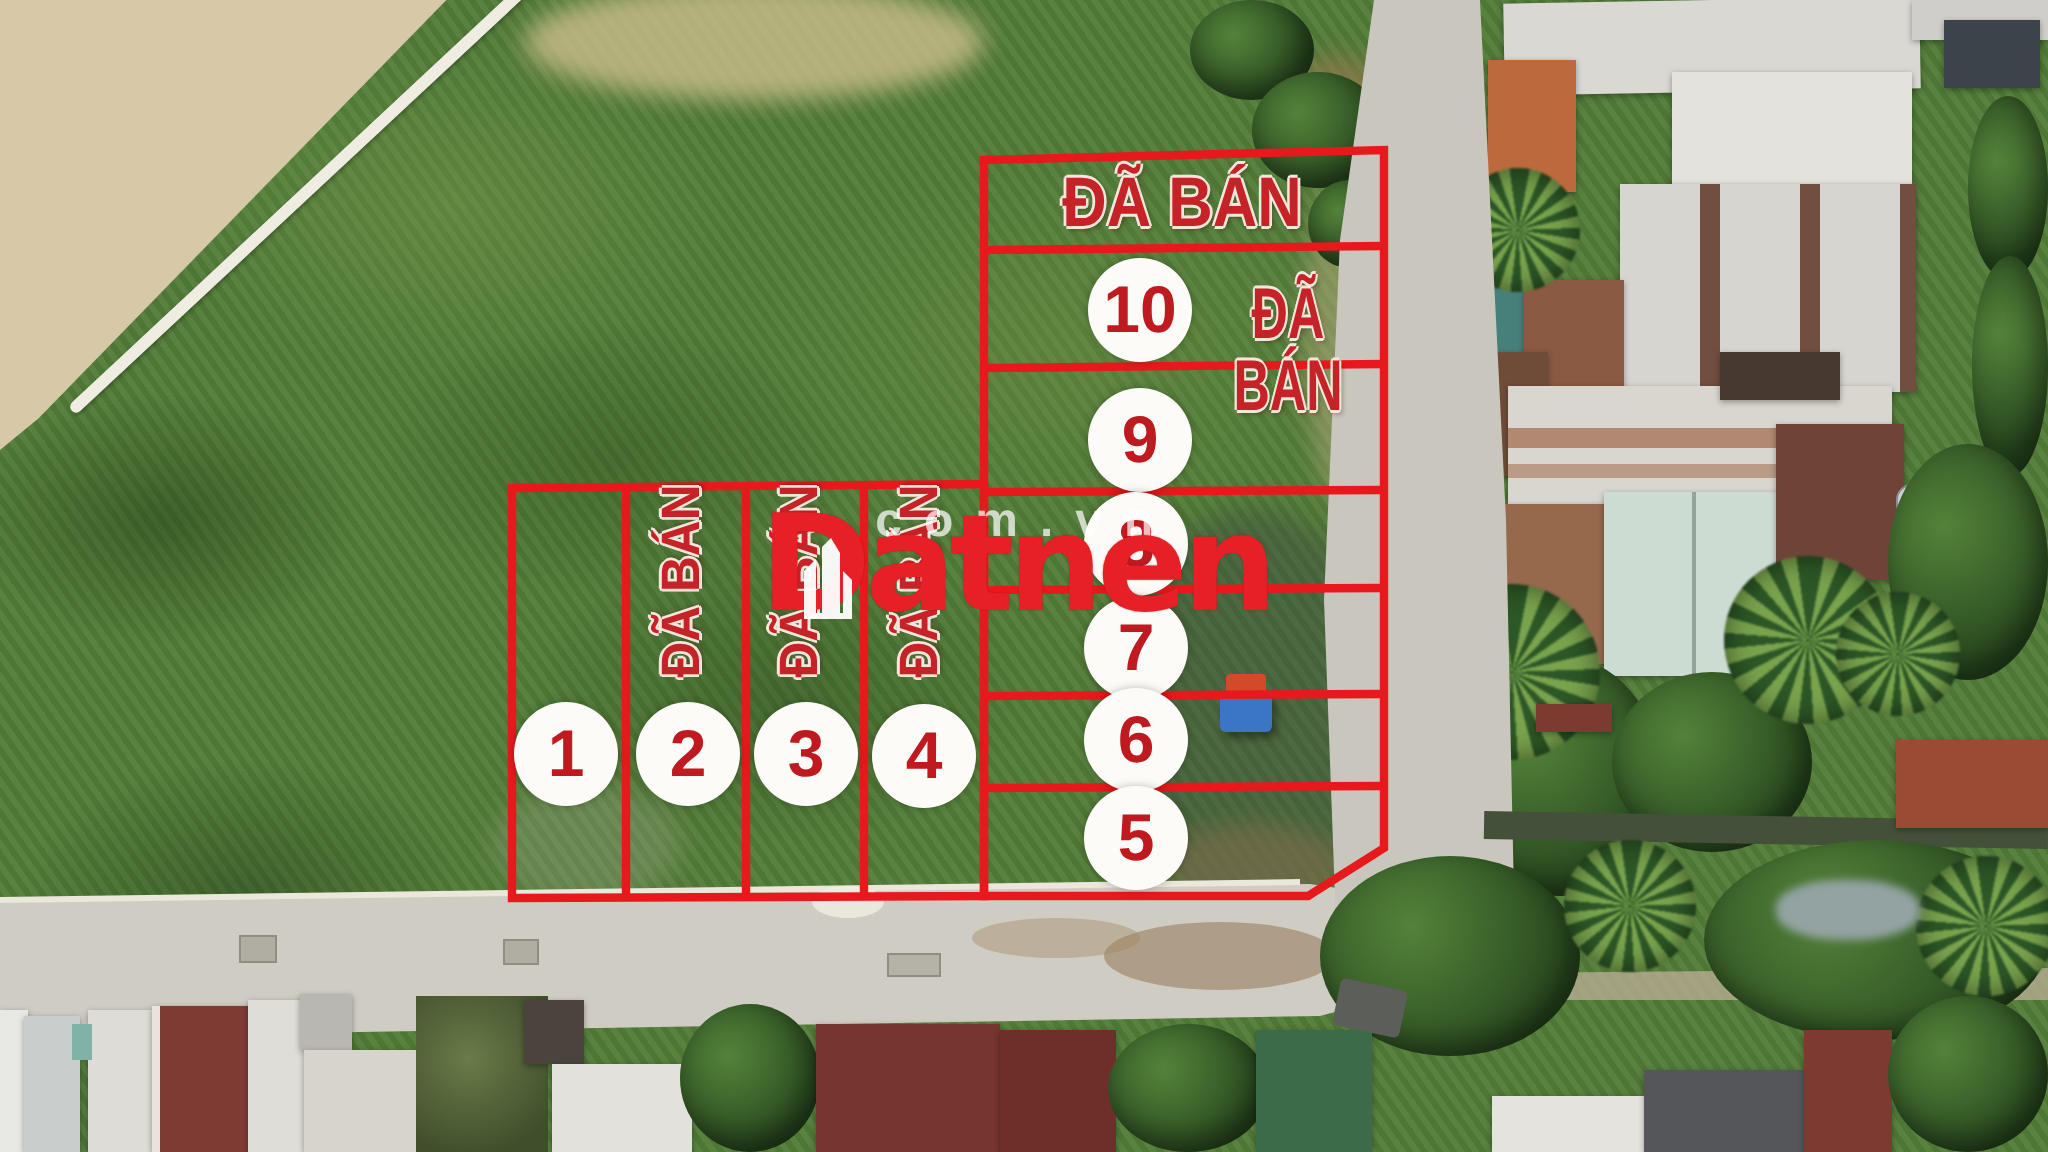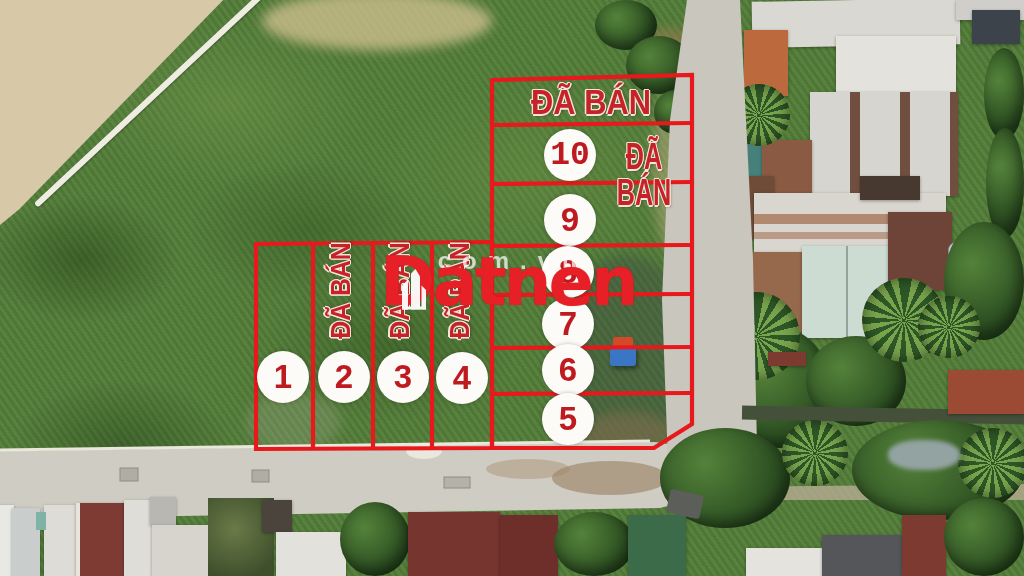--- a/index.html
+++ b/index.html
@@ -173,21 +173,21 @@
     </div>
   <div class="abs circle" style="left:318px;top:351px;">
       <span>2</span>
     </div>
   <div class="abs circle" style="left:377px;top:351px;">
       <span>3</span>
     </div>
   <div class="abs circle" style="left:436px;top:352px;">
       <span>4</span>
     </div>
-  <div class="abs circle" style="left:544px;top:129px;font-family:Liberation Mono, monospace;">
+  <div class="abs circle" style="left:544px;top:129px;">
       <span>10</span>
     </div>
   <div class="abs circle" style="left:544px;top:194px;">
       <span>9</span>
     </div>
   <div class="abs circle" style="left:542px;top:246px;">
       <span>8</span>
     </div>
   <div class="abs circle" style="left:542px;top:298px;">
       <span>7</span>

